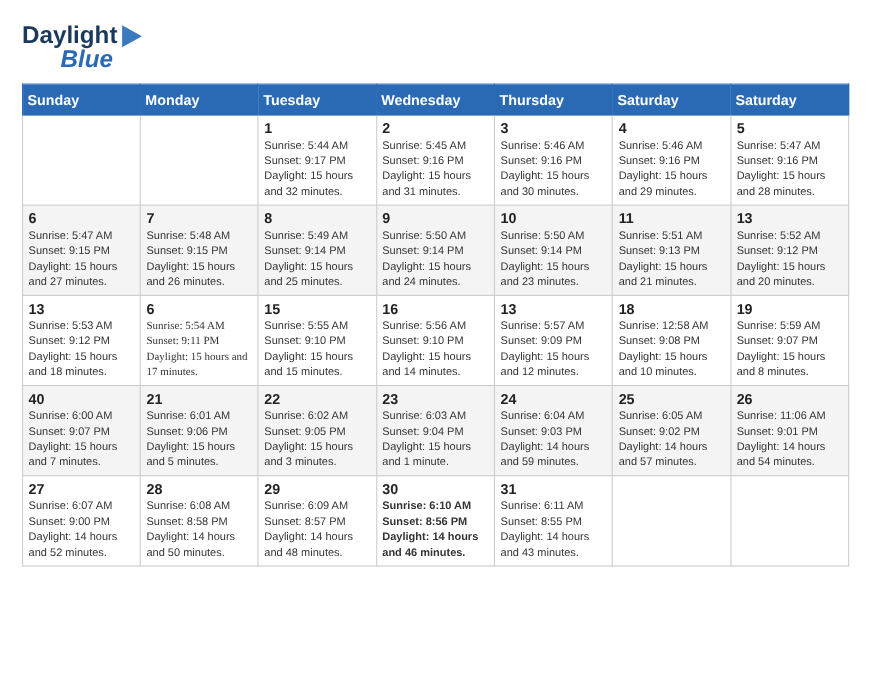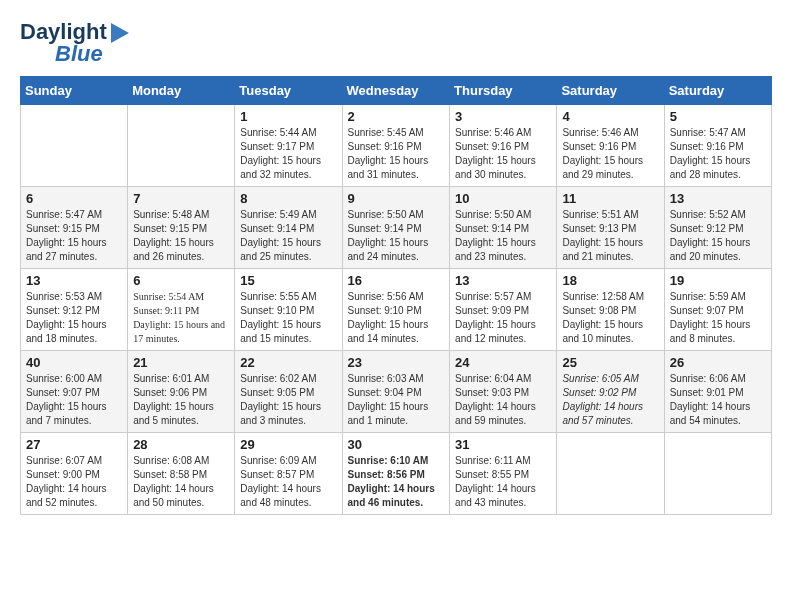--- a/index.html
+++ b/index.html
@@ -273,27 +273,27 @@
 Daylight: 15 hours and 1 minute.</div>
         </td>
         <td>
           <span class="day-num">24</span>
           <div class="day-info" style="white-space: pre-line;">Sunrise: 6:04 AM
 Sunset: 9:03 PM
 Daylight: 14 hours and 59 minutes.</div>
         </td>
         <td>
           <span class="day-num">25</span>
-          <div class="day-info" style="white-space: pre-line; font-style: italic;">Sunrise: 6:05 AM
+          <div class="day-info" style="white-space: pre-line;">Sunrise: 6:05 AM
 Sunset: 9:02 PM
 Daylight: 14 hours and 57 minutes.</div>
         </td>
         <td>
           <span class="day-num">26</span>
-          <div class="day-info" style="white-space: pre-line;">Sunrise: 6:06 AM
+          <div class="day-info" style="white-space: pre-line;">Sunrise: 11:06 AM
 Sunset: 9:01 PM
 Daylight: 14 hours and 54 minutes.</div>
         </td>
       </tr>
       <tr>
         <td>
           <span class="day-num">27</span>
           <div class="day-info" style="white-space: pre-line;">Sunrise: 6:07 AM
 Sunset: 9:00 PM
 Daylight: 14 hours and 52 minutes.</div>

